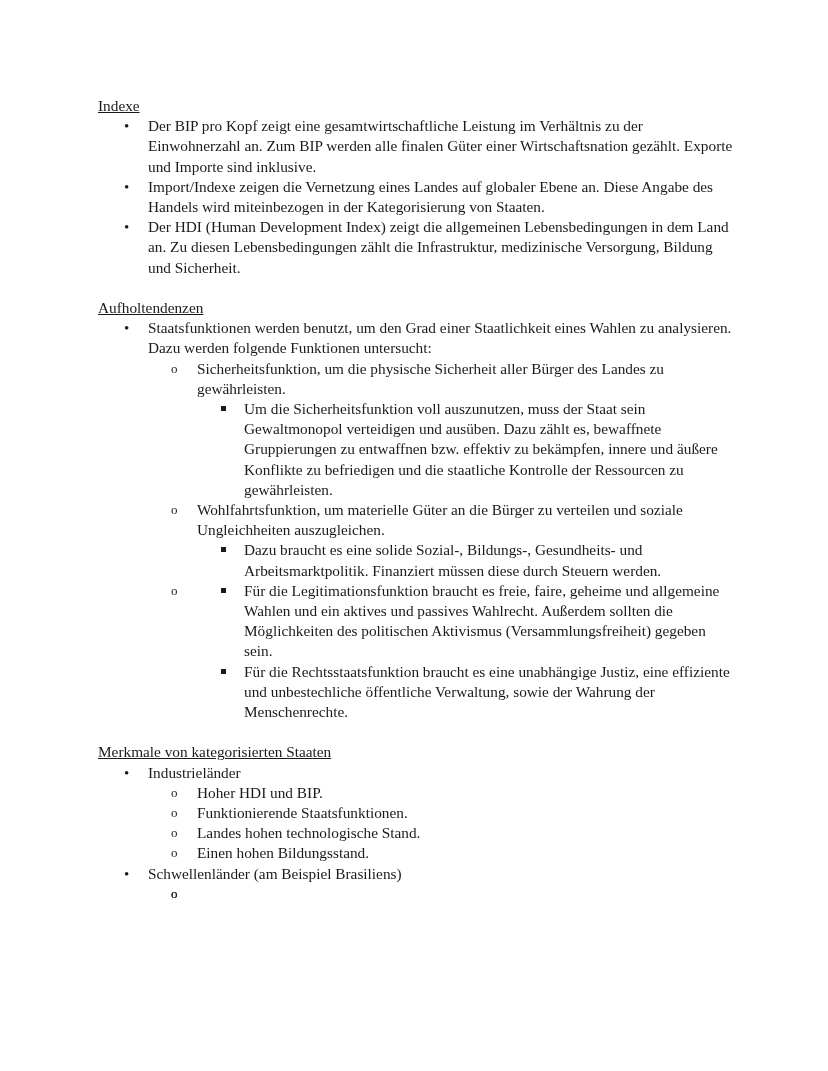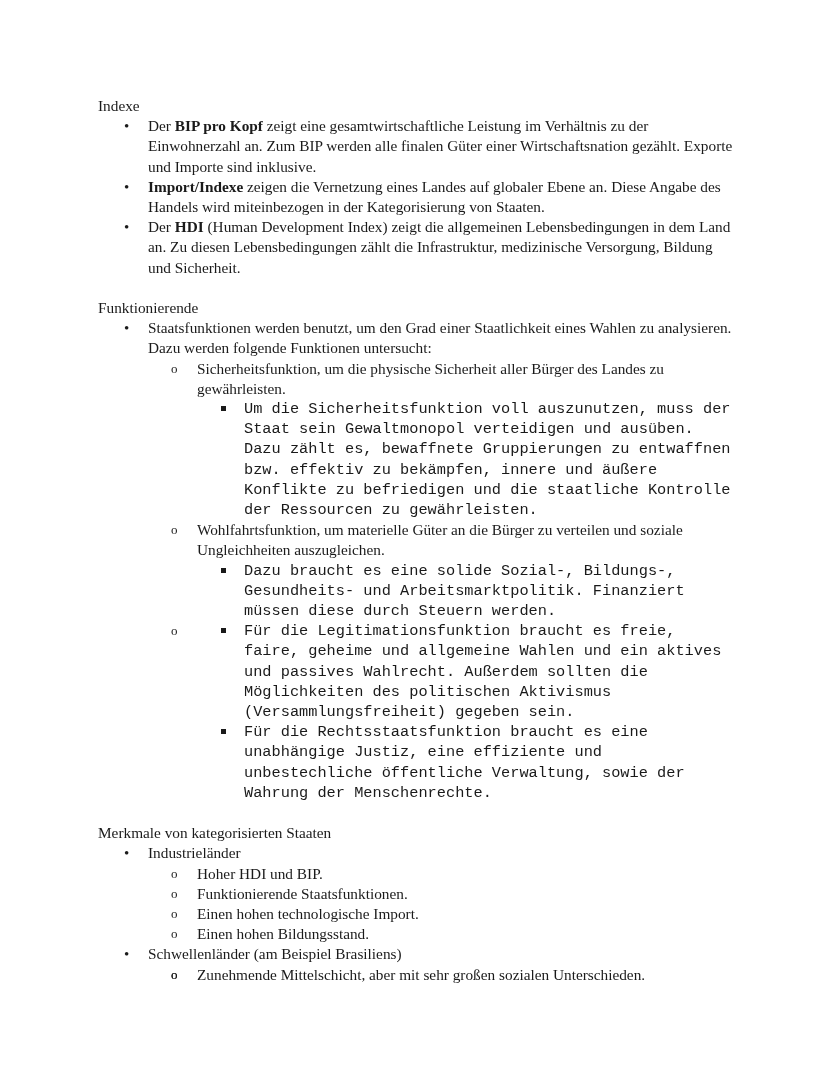--- a/index.html
+++ b/index.html
@@ -19,20 +19,21 @@
     }
     .page {
       position: absolute;
       left: 98px;
       top: 96px;
       width: 640px;
     }
     .heading {
       margin: 0;
       height: 20.2px;
+      text-decoration: underline;
     }
     .section-gap {
       height: 20.2px;
     }
     ul {
       list-style: none;
       margin: 0;
       padding: 0;
     }
     li {
@@ -46,30 +47,30 @@
       top: 0;
       font-size: 15px;
     }
     .l2 > li { padding-left: 49px; }
     .l2 .mark2 {
       position: absolute;
       left: 23px;
       top: 0;
       font-size: 13px;
     }
-    .l3 > li { padding-left: 47px; font-family: Liberation Mono, monospace; }
+    .l3 > li { padding-left: 47px; }
     .l3 .mark3 {
       position: absolute;
       left: 24px;
       top: 7px;
       width: 5px;
       height: 5px;
       background: #1a1a1a;
     }
-    b { font-weight: bold; }
+    b { font-weight: normal; }
   </style>
 </head>
 <body>
 
 <div class="page">
 
   <p class="heading">Indexe</p>
   <ul class="l1 idx">
     <li>
       <span class="mark">•</span>
@@ -80,21 +81,21 @@
       <span></span><b>Import/Indexe</b><span> zeigen die Vernetzung eines Landes auf globaler Ebene an. Diese Angabe des Handels wird miteinbezogen in der Kategorisierung von Staaten.</span>
     </li>
     <li>
       <span class="mark">•</span>
       <span>Der </span><b>HDI</b><span> (Human Development Index) zeigt die allgemeinen Lebensbedingungen in dem Land an. Zu diesen Lebensbedingungen zählt die Infrastruktur, medizinische Versorgung, Bildung und Sicherheit.</span>
     </li>
   </ul>
 
   <div class="section-gap"></div>
 
-  <p class="heading">Funktionierende</p>
+  <p class="heading">Aufholtendenzen</p>
   <ul class="l1">
     <li>
       <span class="mark">•</span>
       <span>Staatsfunktionen werden benutzt, um den Grad einer Staatlichkeit eines Wahlen zu analysieren. Dazu werden folgende Funktionen untersucht:</span>
       <ul class="l2">
         <li>
           <span class="mark2">o</span>
           <span>Sicherheitsfunktion, um die physische Sicherheit aller Bürger des Landes zu gewährleisten.</span>
           <ul class="l3">
             <li>
@@ -141,35 +142,34 @@
         <li>
           <span class="mark2">o</span>
           <span>Hoher HDI und BIP.</span>
         </li>
         <li>
           <span class="mark2">o</span>
           <span>Funktionierende Staatsfunktionen.</span>
         </li>
         <li>
           <span class="mark2">o</span>
-          <span>Einen hohen technologische Import.</span>
+          <span>Landes hohen technologische Stand.</span>
         </li>
         <li>
           <span class="mark2">o</span>
           <span>Einen hohen Bildungsstand.</span>
         </li>
       </ul>
     </li>
     <li>
       <span class="mark">•</span>
       <span>Schwellenländer (am Beispiel Brasiliens)</span>
       <ul class="l2">
         <li>
           <span class="mark2">o</span>
         </li>
         <li>
           <span class="mark2">o</span>
-          <span>Zunehmende Mittelschicht, aber mit sehr großen sozialen Unterschieden.</span>
         </li>
       </ul>
     </li>
   </ul>
 </div>
 
 </body></html>

